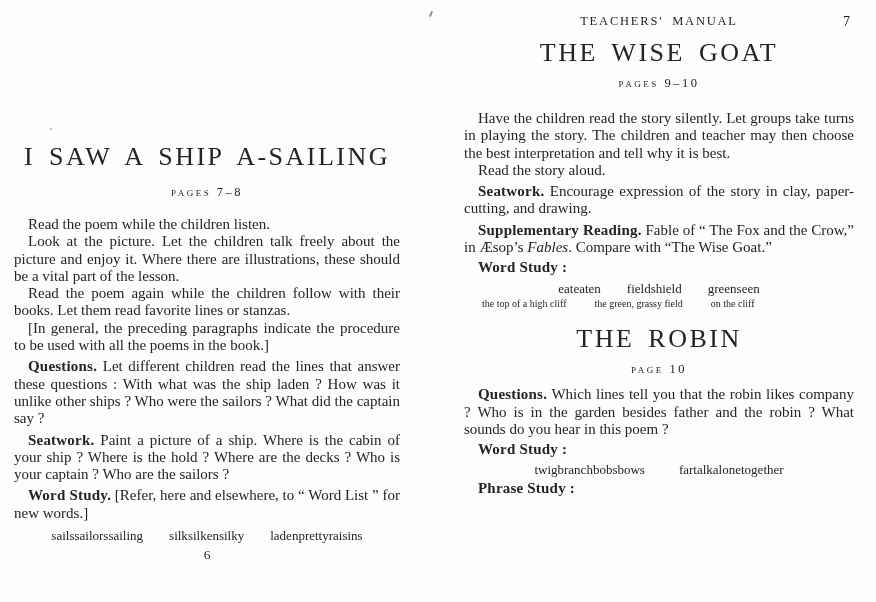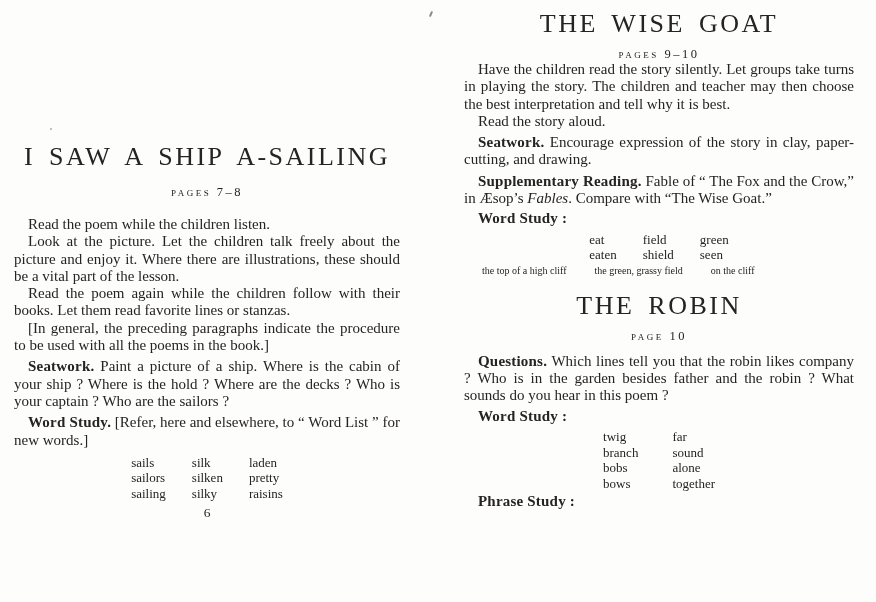--- a/index.html
+++ b/index.html
@@ -40,21 +40,21 @@
   .lead-para { margin-top:4px; }
   .b { font-weight:bold; letter-spacing:0.2px; }
   .i { font-style:italic; }
   .noindent { text-indent:0 !important; }
 
   
   .word-table {
     display:flex; justify-content:center; gap:26px;
     font-size:13px; line-height:15.6px; margin-top:4px;
   }
-  .word-col { display:flex; flex-direction:column; align-items:flex-start; }
+  .word-col { display:flex; flex-direction:row; align-items:flex-start; }
 
   
   .phrase-row {
     display:flex; font-size:10px; line-height:15px; 
   }
   .phrase-row.wide-gap { gap:28px; margin-left:18px; }
 
   
   .page-num-bottom { text-align:center; font-size:13.5px; margin-top:3px; }
 
@@ -65,21 +65,21 @@
   .speck-dot2 { left:627px; top:85px; width:2px; height:2px; border-radius:50%; opacity:.45; }
 
   
   .lp-title    { padding-top:146px; }
   .lp-subtitle { margin-top:17px; }
   .lp-body     { margin-top:17px; }
   .lp-table    { margin-top:6px; }
 
   .rp-title1   { margin-top:13px; }
   .rp-sub1     { margin-top:12px; }
-  .rp-body1    { margin-top:0; }
+  .rp-body1    { margin-top:20px; }
   .rp-wordlab  { margin-top:3px; }
   .rp-drill    { margin-top:2px; }
   .rp-phraselab{ margin-top:5px; }
   .rp-title2   { margin-top:17px; }
   .rp-sub2     { margin-top:12px; }
   .rp-body2    { margin-top:10px; }
 </style>
 </head>
 <body>
 
@@ -94,20 +94,21 @@
     <div class="section-title lp-title">I SAW A SHIP A-SAILING</div>
 
     <div class="pages-line lp-subtitle num">pages 7–8</div>
 
     <div class="bodytext lp-body">
       <p>Read the poem while the children listen.</p>
       <p>Look at the picture.  Let the children talk freely about the picture and enjoy it.  Where there are illustrations, these should be a vital part of the lesson.</p>
       <p>Read the poem again while the children follow with their books.  Let them read favorite lines or stanzas.</p>
       <p>[In general, the preceding paragraphs indicate the procedure to be used with all the poems in the book.]</p>
 
+      <p class="lead-para"><span class="b">Questions.</span><span>  Let different children read the lines that answer these questions :  With what was the ship laden ? How was it unlike other ships ?  Who were the sailors ? What did the captain say ?</span></p>
 
       <p class="lead-para"><span class="b">Seatwork.</span><span>  Paint a picture of a ship.  Where is the cabin of your ship ?  Where is the hold ?  Where are the decks ? Who is your captain ?  Who are the sailors ?</span></p>
 
       <p class="lead-para"><span class="b">Word Study.</span><span>  [Refer, here and elsewhere, to “ Word List ” for new words.]</span></p>
     </div>
 
     <div class="word-table lp-table">
       <div class="word-col">
         <span>sails</span>
         <span>sailors</span>
@@ -123,20 +124,24 @@
         <span>pretty</span>
         <span>raisins</span>
       </div>
     </div>
 
     <div class="page-num-bottom">6</div>
   </div>
 
   <div class="page-right">
 
+    <div class="running-header">
+      <div class="running-title">TEACHERS' MANUAL</div>
+      <div class="folio">7</div>
+    </div>
 
     <div class="section-title rp-title1">THE WISE GOAT</div>
     <div class="pages-line rp-sub1 num">pages 9–10</div>
 
     <div class="bodytext rp-body1">
       <p>Have the children read the story silently.  Let groups take turns in playing the story.  The children and teacher may then choose the best interpretation and tell why it is best.</p>
       <p>Read the story aloud.</p>
 
       <p class="lead-para"><span class="b">Seatwork.</span><span>  Encourage expression of the story in clay, paper-cutting, and drawing.</span></p>
 
@@ -179,21 +184,21 @@
 
     <div class="word-table" style="gap:34px">
       <div class="word-col">
         <span>twig</span>
         <span>branch</span>
         <span>bobs</span>
         <span>bows</span>
       </div>
       <div class="word-col">
         <span>far</span>
-        <span>sound</span>
+        <span>talk</span>
         <span>alone</span>
         <span>together</span>
       </div>
     </div>
 
     <div class="bodytext">
       <p class="b" style="margin-top:2px">Phrase Study :</p>
     </div>
 
   </div>

